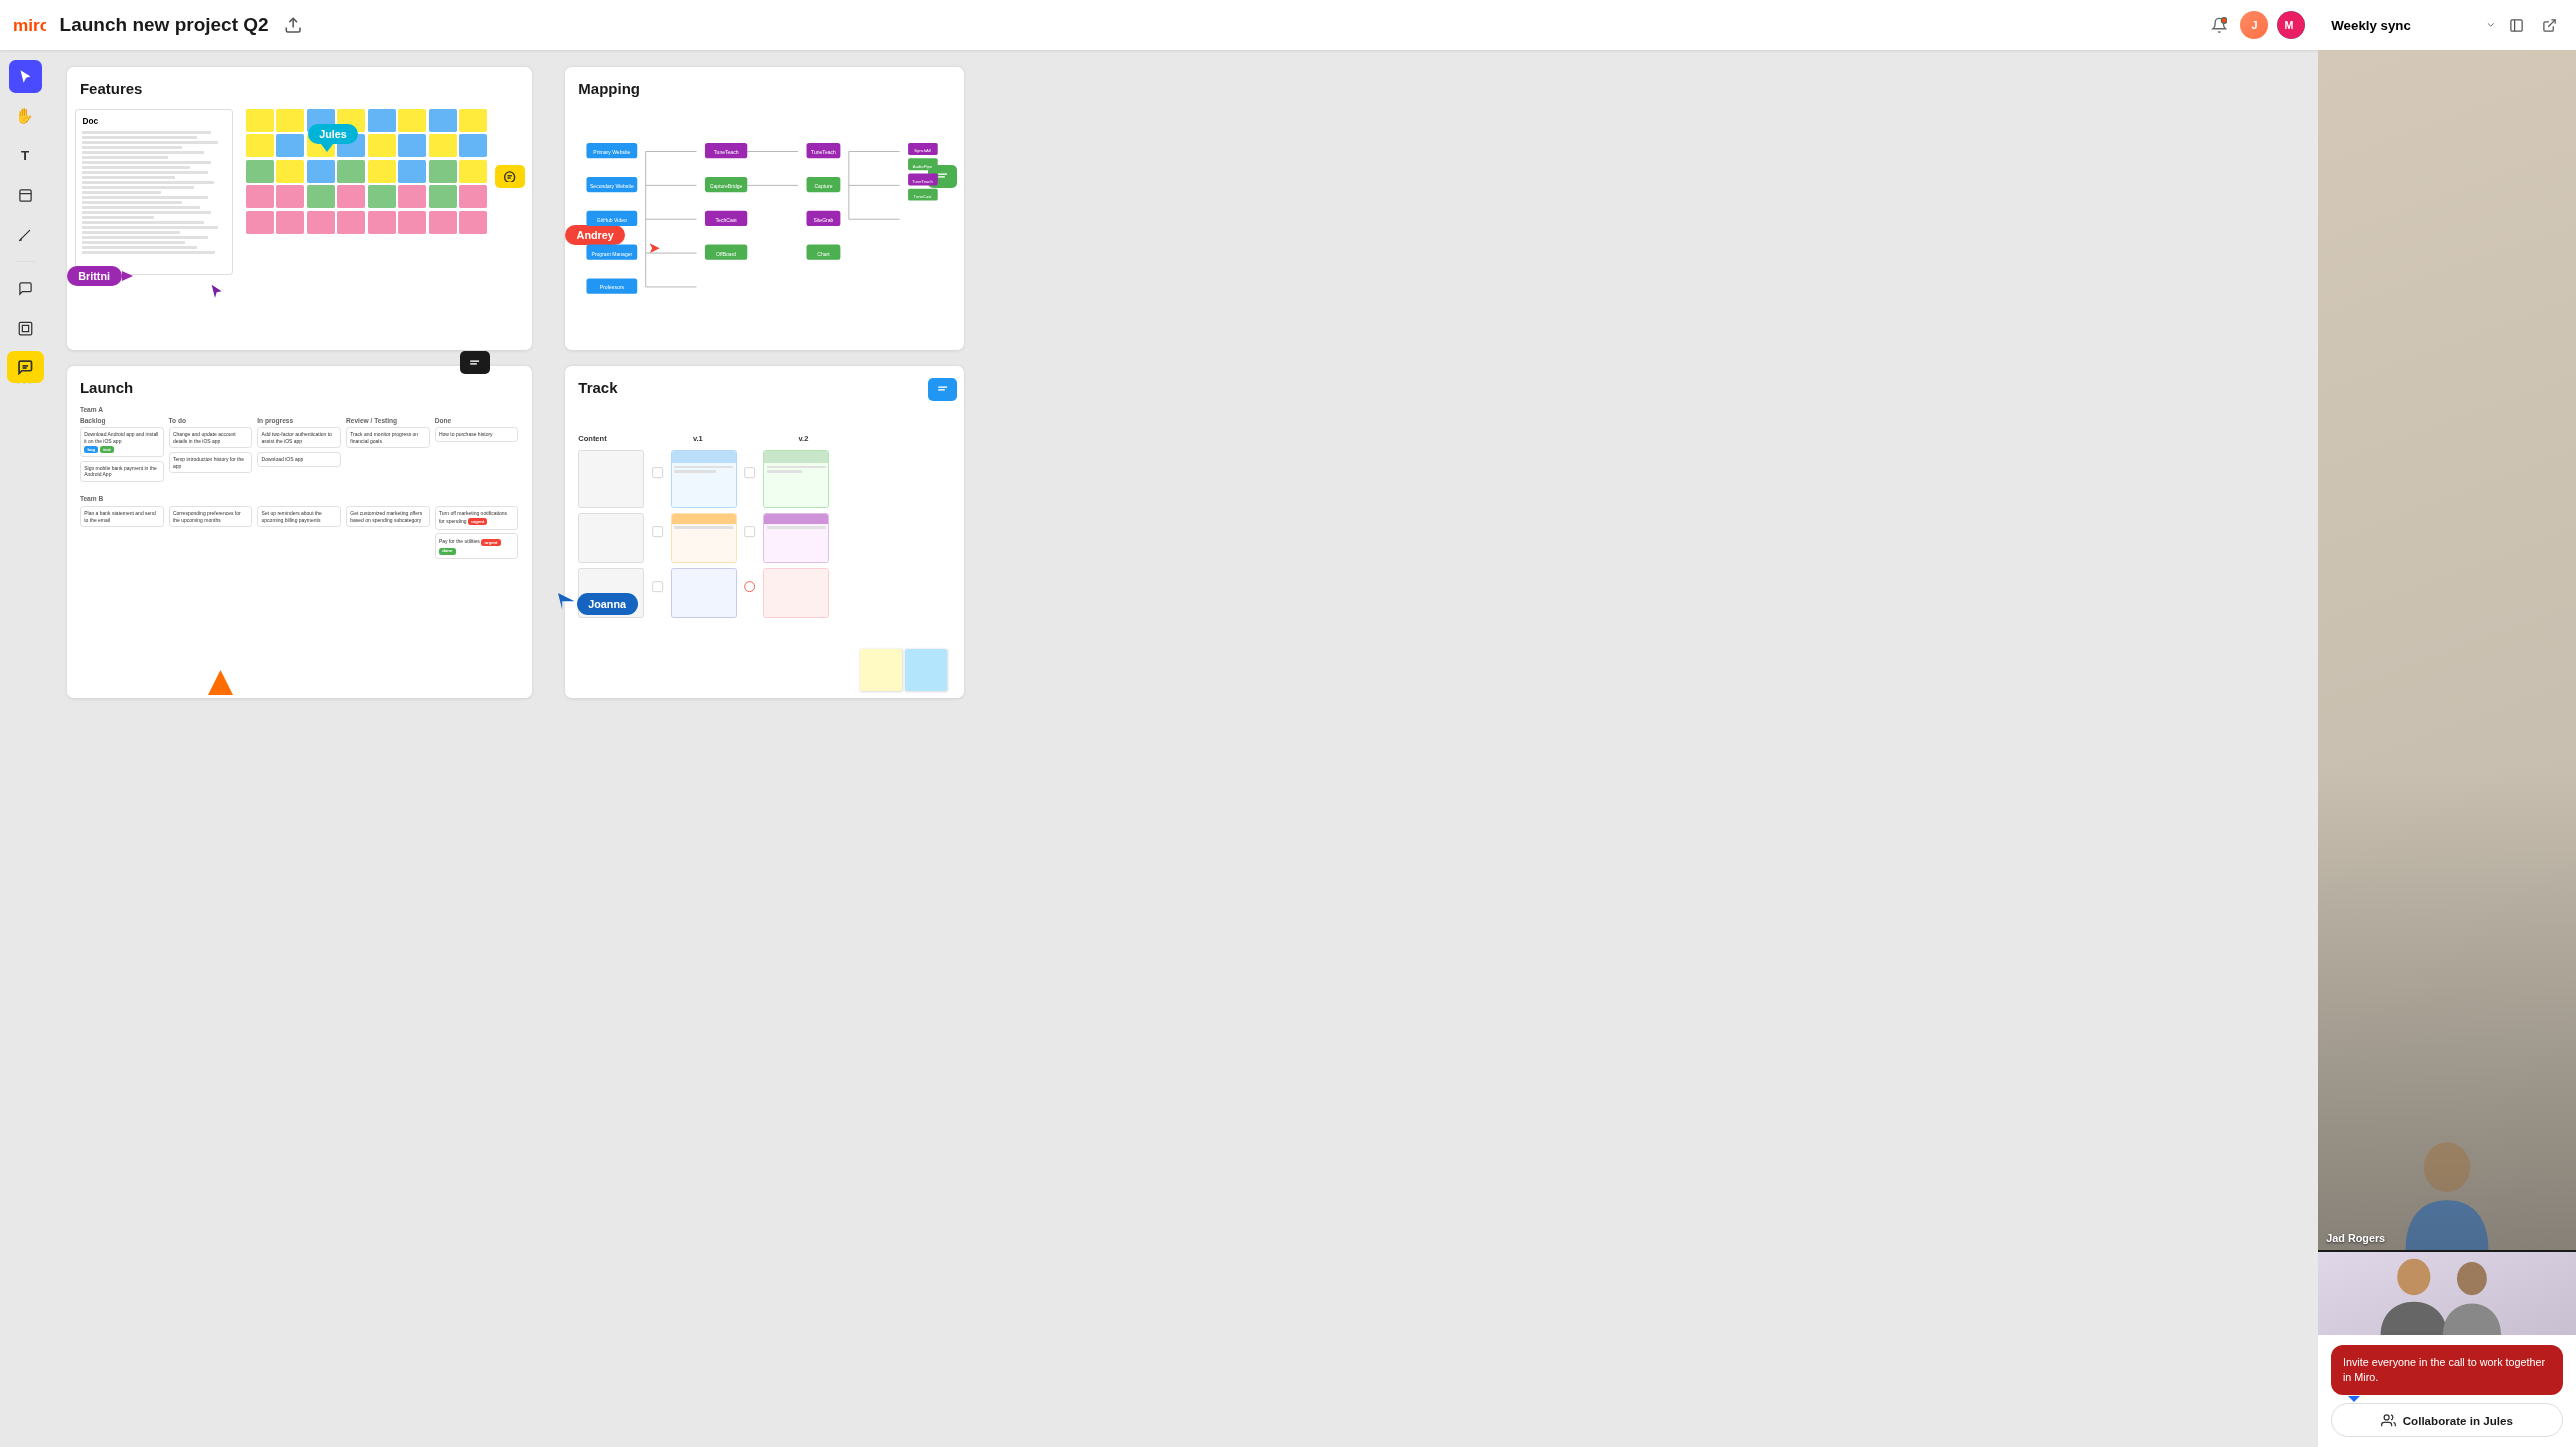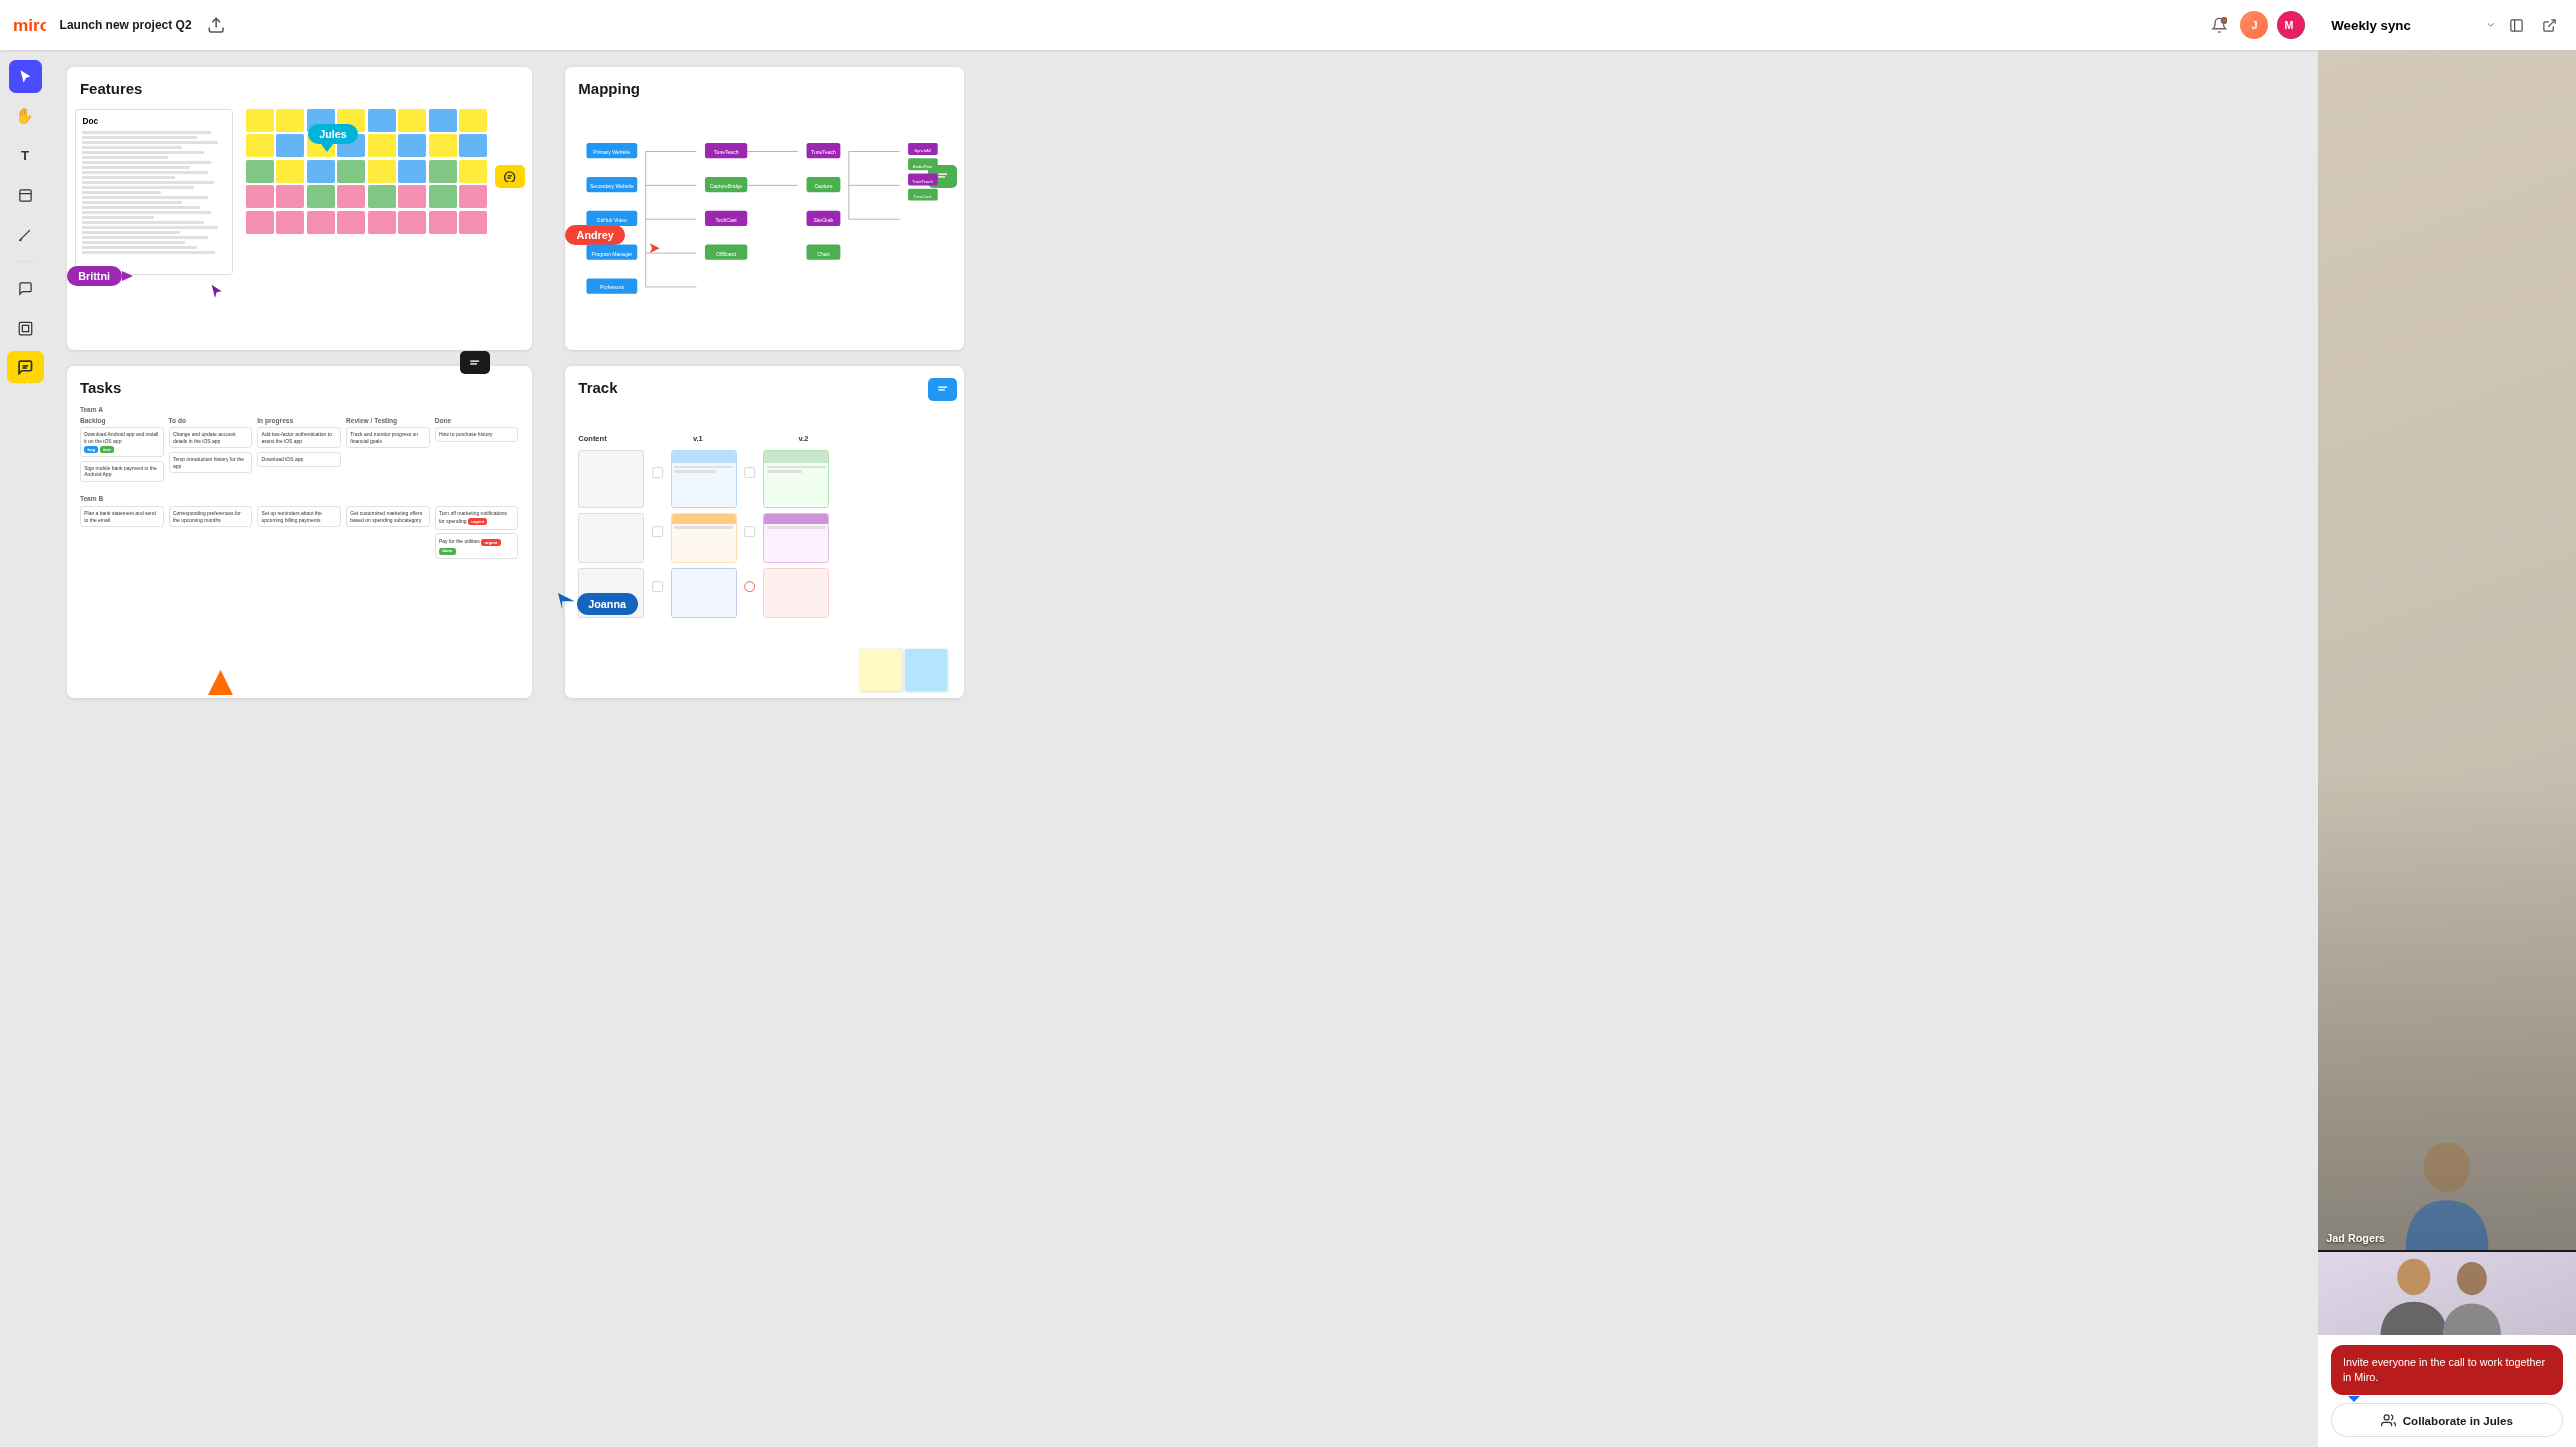--- a/index.html
+++ b/index.html
@@ -30,21 +30,21 @@
     .miro-logo {
       width: 33px;
       height: 23px;
       display: flex;
       align-items: center;
     }
 
     .miro-logo svg { width: 33px; height: 23px; }
 
     .board-title {
-      font-size: 12px;
+      font-size: 19px;
       font-weight: 600;
       color: #1a1a1a;
     }
 
     .upload-icon {
       width: 23px; height: 23px;
       display: flex; align-items: center; justify-content: center;
       cursor: pointer;
       color: #555;
     }
@@ -606,21 +606,21 @@
           <rect x="390" y="76" width="35" height="14" rx="2" fill="#9c27b0"></rect>
           <text x="407" y="87" text-anchor="middle" fill="white" font-size="5">TuneTeach</text>
 
           <rect x="390" y="94" width="35" height="14" rx="2" fill="#4caf50"></rect>
           <text x="407" y="105" text-anchor="middle" fill="white" font-size="5">TuneCast</text>
         </svg>
       </div>
     </div>
 
     <div class="frame frame-tasks">
-      <div class="frame-title">Tasks</div>
+      <div class="frame-title">Launch</div>
 
       <div style="position:absolute;top:-15px;right:42px;">
         <div style="background:#1a1a1a;border-radius:5px;padding:5.8px 8.3px;display:flex;align-items:center;justify-content:center;">
           <svg width="13.3" height="11.6" viewBox="0 0 24 20" fill="none" stroke="white" stroke-width="2.5">
               <line x1="4" y1="7" x2="20" y2="7"></line>
               <line x1="4" y1="12" x2="16" y2="12"></line>
             </svg>
         </div>
       </div>
 

